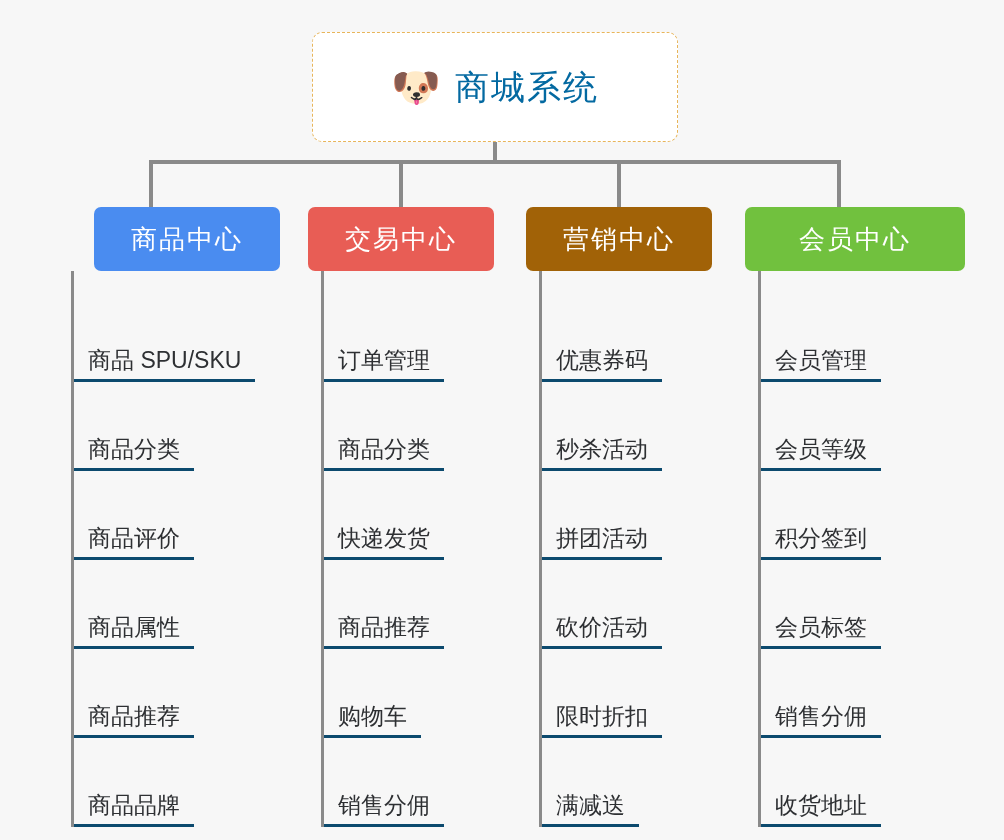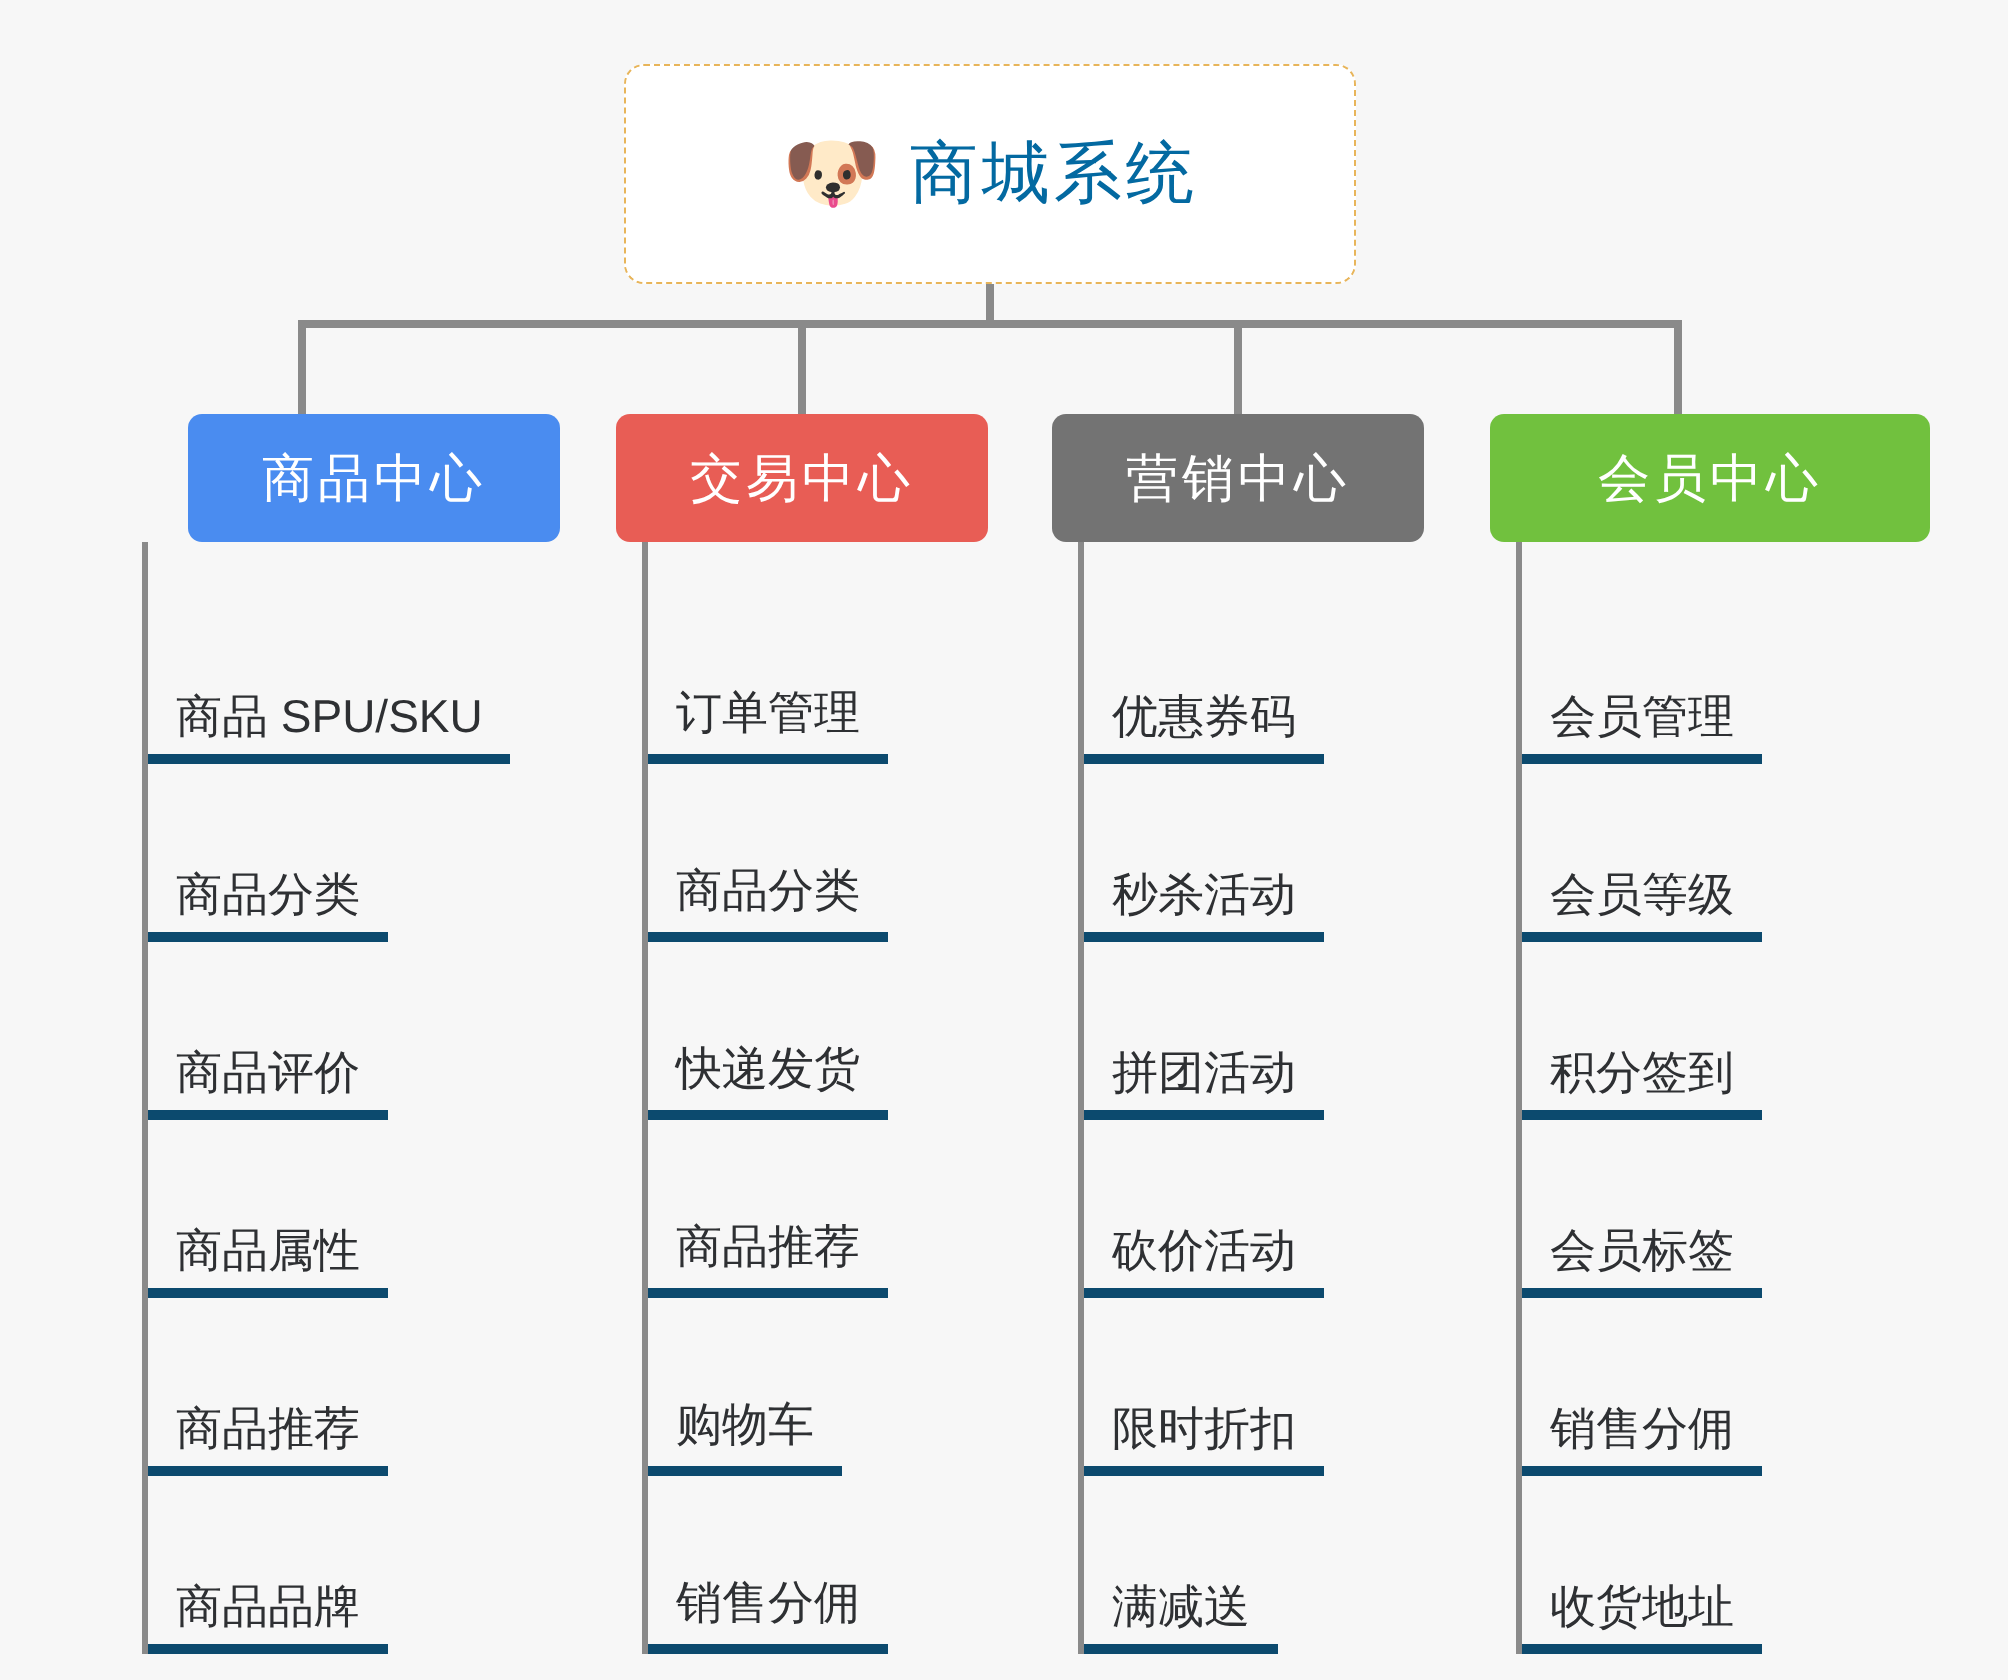--- a/index.html
+++ b/index.html
@@ -84,33 +84,33 @@
     height: 89px;
     display: flex;
     align-items: flex-end;
   }
   .leaf-label {
     display: inline-block;
     padding: 0 14px 6px 14px;
     font-size: 23px;
     color: #2e3033;
     white-space: nowrap;
-    border-bottom: 5px solid #0c4a6e;
+    border-bottom: 3px solid #0c4a6e;
     line-height: 1.15;
   }
 
   
   .branch.c0 { left: 58px; }
-  .branch.c1 { left: 308px; font-family: Liberation Mono, monospace; }
+  .branch.c1 { left: 308px; }
   .branch.c2 { left: 526px; }
   .branch.c3 { left: 745px; }
 
   .branch.c0 .branch-header { width: 186px; background: #4a8cf0; margin-left: 36px; }
   .branch.c1 .branch-header { width: 186px; background: #e85d55; }
-  .branch.c2 .branch-header { width: 186px; background: #737373; }
+  .branch.c2 .branch-header { width: 186px; background: #a16207; }
   .branch.c3 .branch-header { width: 220px; background: #71c13e; }
 
   .branch .leaf-stack { padding-top: 22px; }
 </style>
 </head>
 <body>
 
 <div id="mindmap">
 
   <div class="root-node">

